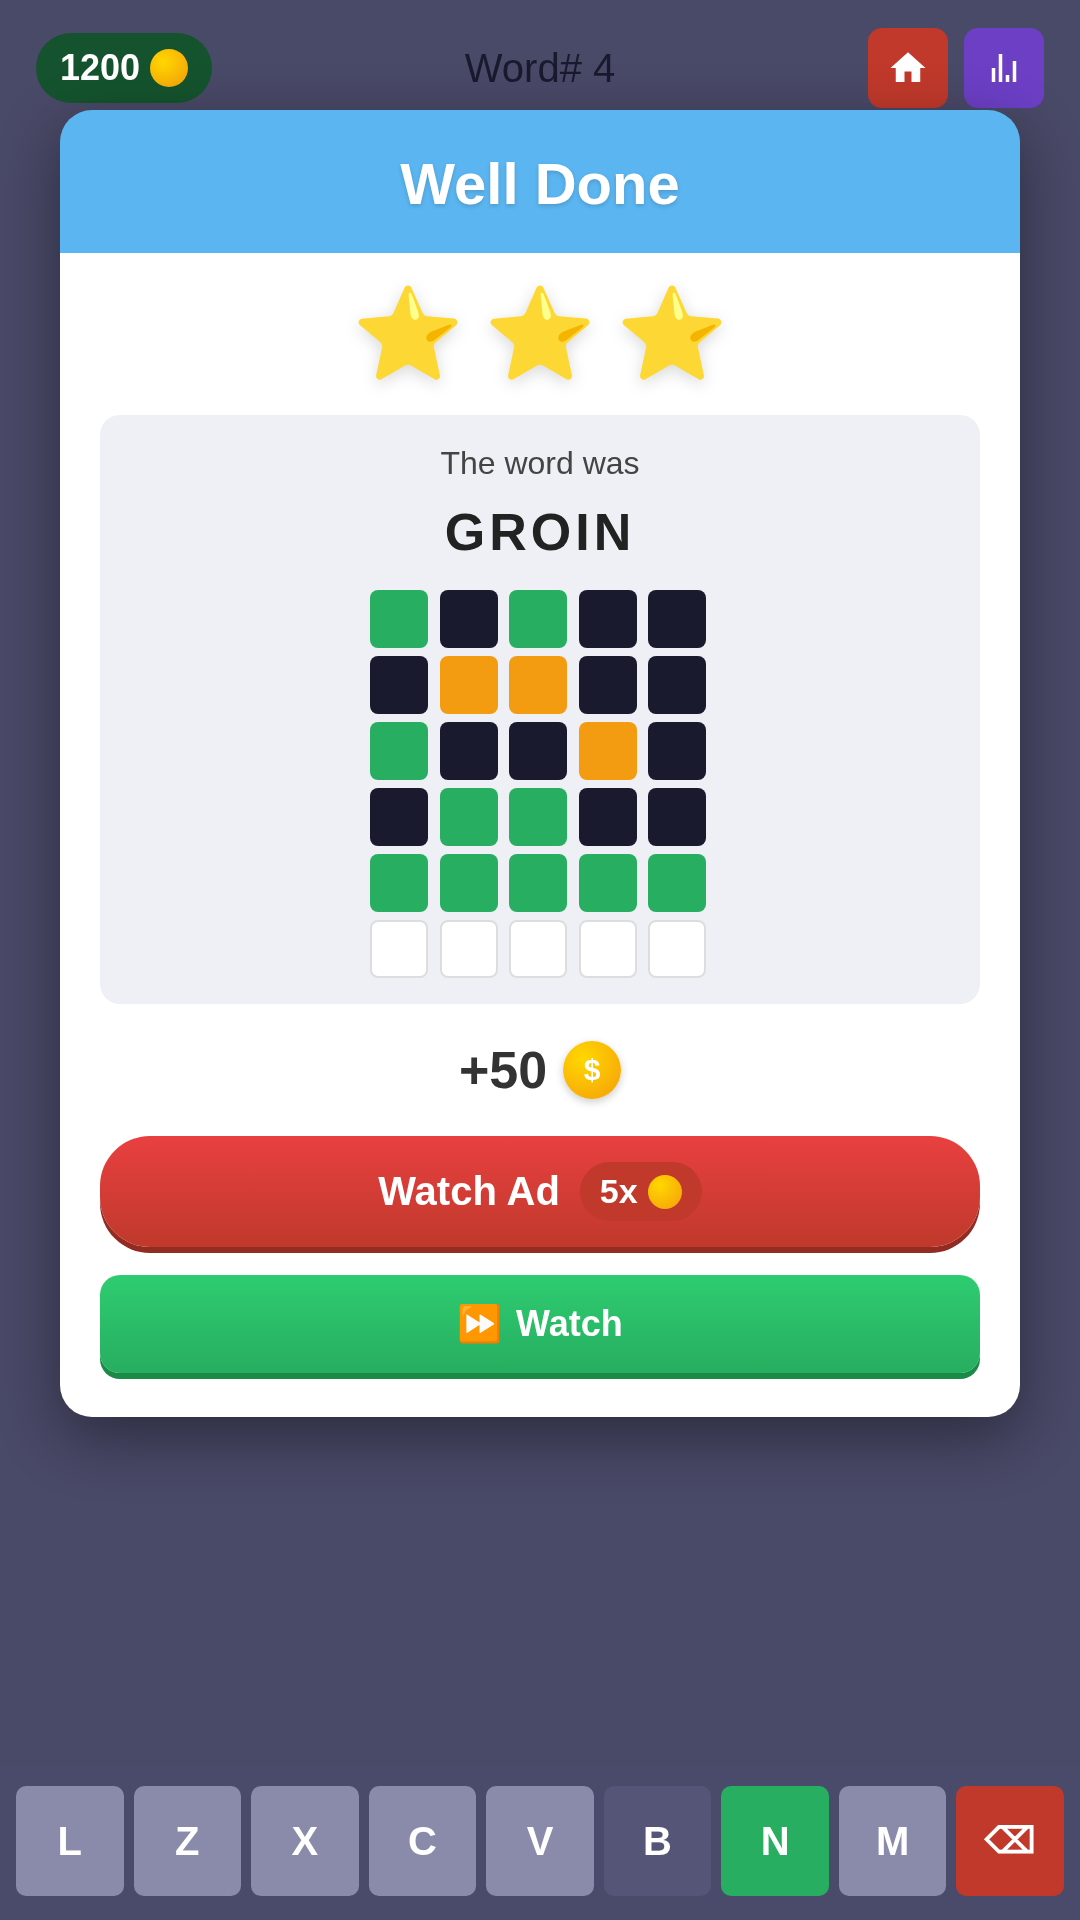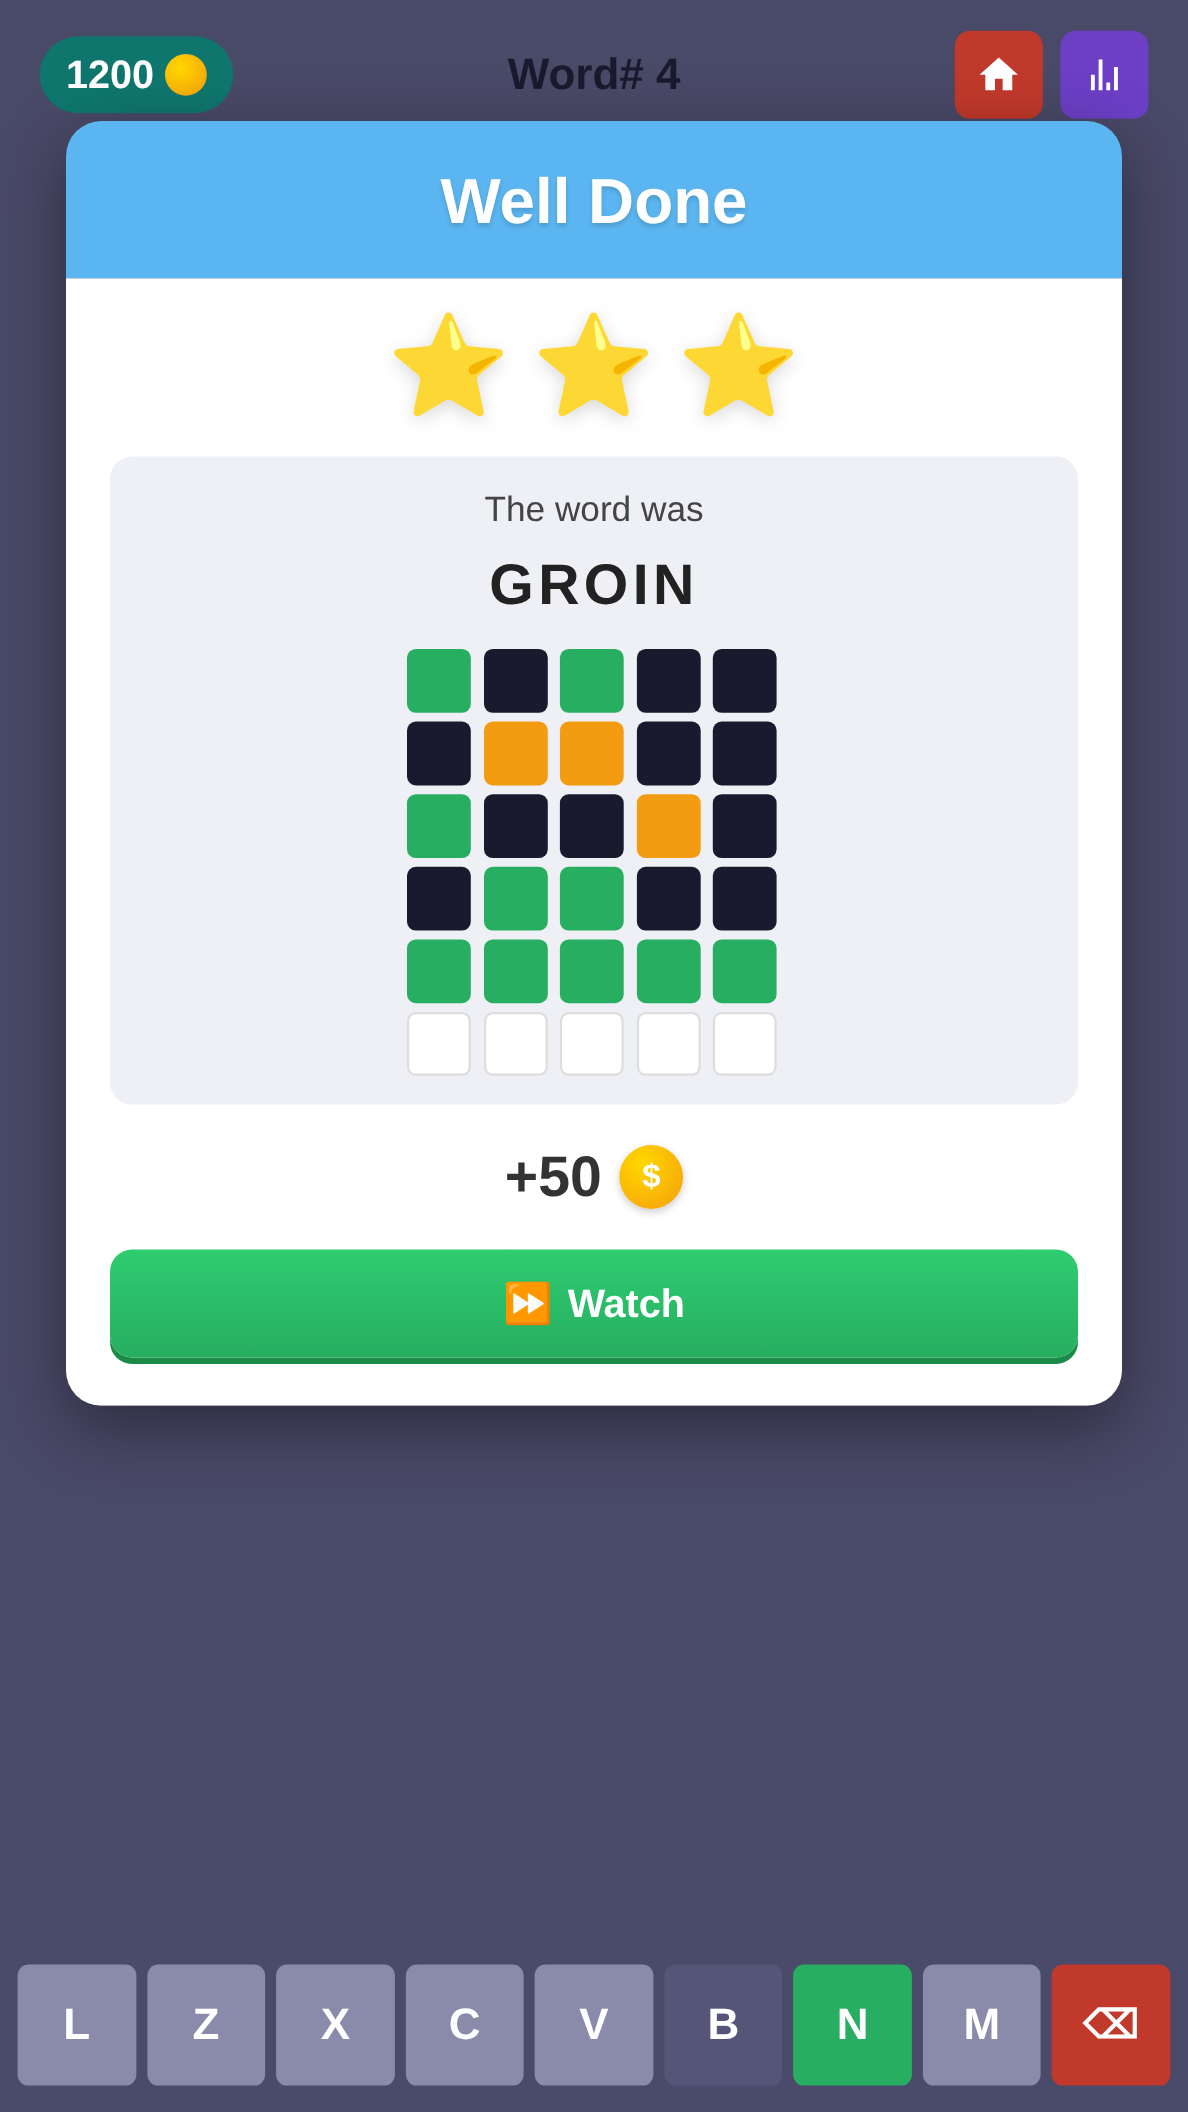--- a/index.html
+++ b/index.html
@@ -16,40 +16,40 @@
     
     .top-bar {
       display: flex;
       align-items: center;
       justify-content: space-between;
       padding: 28px 36px 20px 36px;
       position: relative;
       z-index: 2;
     }
     .coins-badge {
-      background: #0f766e;
+      background: #14532d;
       border-radius: 50px;
       padding: 14px 24px;
       display: flex;
       align-items: center;
       gap: 10px;
       color: white;
       font-size: 36px;
       font-weight: bold;
     }
     .coin-icon {
       width: 38px;
       height: 38px;
       background: radial-gradient(circle at 35% 35%, #ffd700, #f59e0b);
       border-radius: 50%;
       display: inline-block;
     }
     .title-text {
       font-size: 40px;
-      font-weight: bold;
+      font-weight: normal;
       color: #1a1a2e;
     }
     .icon-btn {
       width: 80px;
       height: 80px;
       border-radius: 14px;
       border: none;
       cursor: pointer;
       display: flex;
       align-items: center;
@@ -362,20 +362,27 @@
           <div class="grid-cell cell-white"></div>
           <div class="grid-cell cell-white"></div>
         </div>
     </div>
 
     <div class="reward-row">
       <span>+50</span>
       <div class="reward-coin">$</div>
     </div>
 
+    <button class="watch-ad-btn">
+      <span class="watch-ad-label">Watch Ad</span>
+      <div class="watch-ad-badge">
+        <span>5x</span>
+        <div class="badge-coin"></div>
+      </div>
+    </button>
 
     <div class="action-btns">
       <button class="next-btn">
         <span class="ff-icon">⏩</span>
         <span>Watch</span>
       </button>
     </div>
 
   </div>
 </div>

